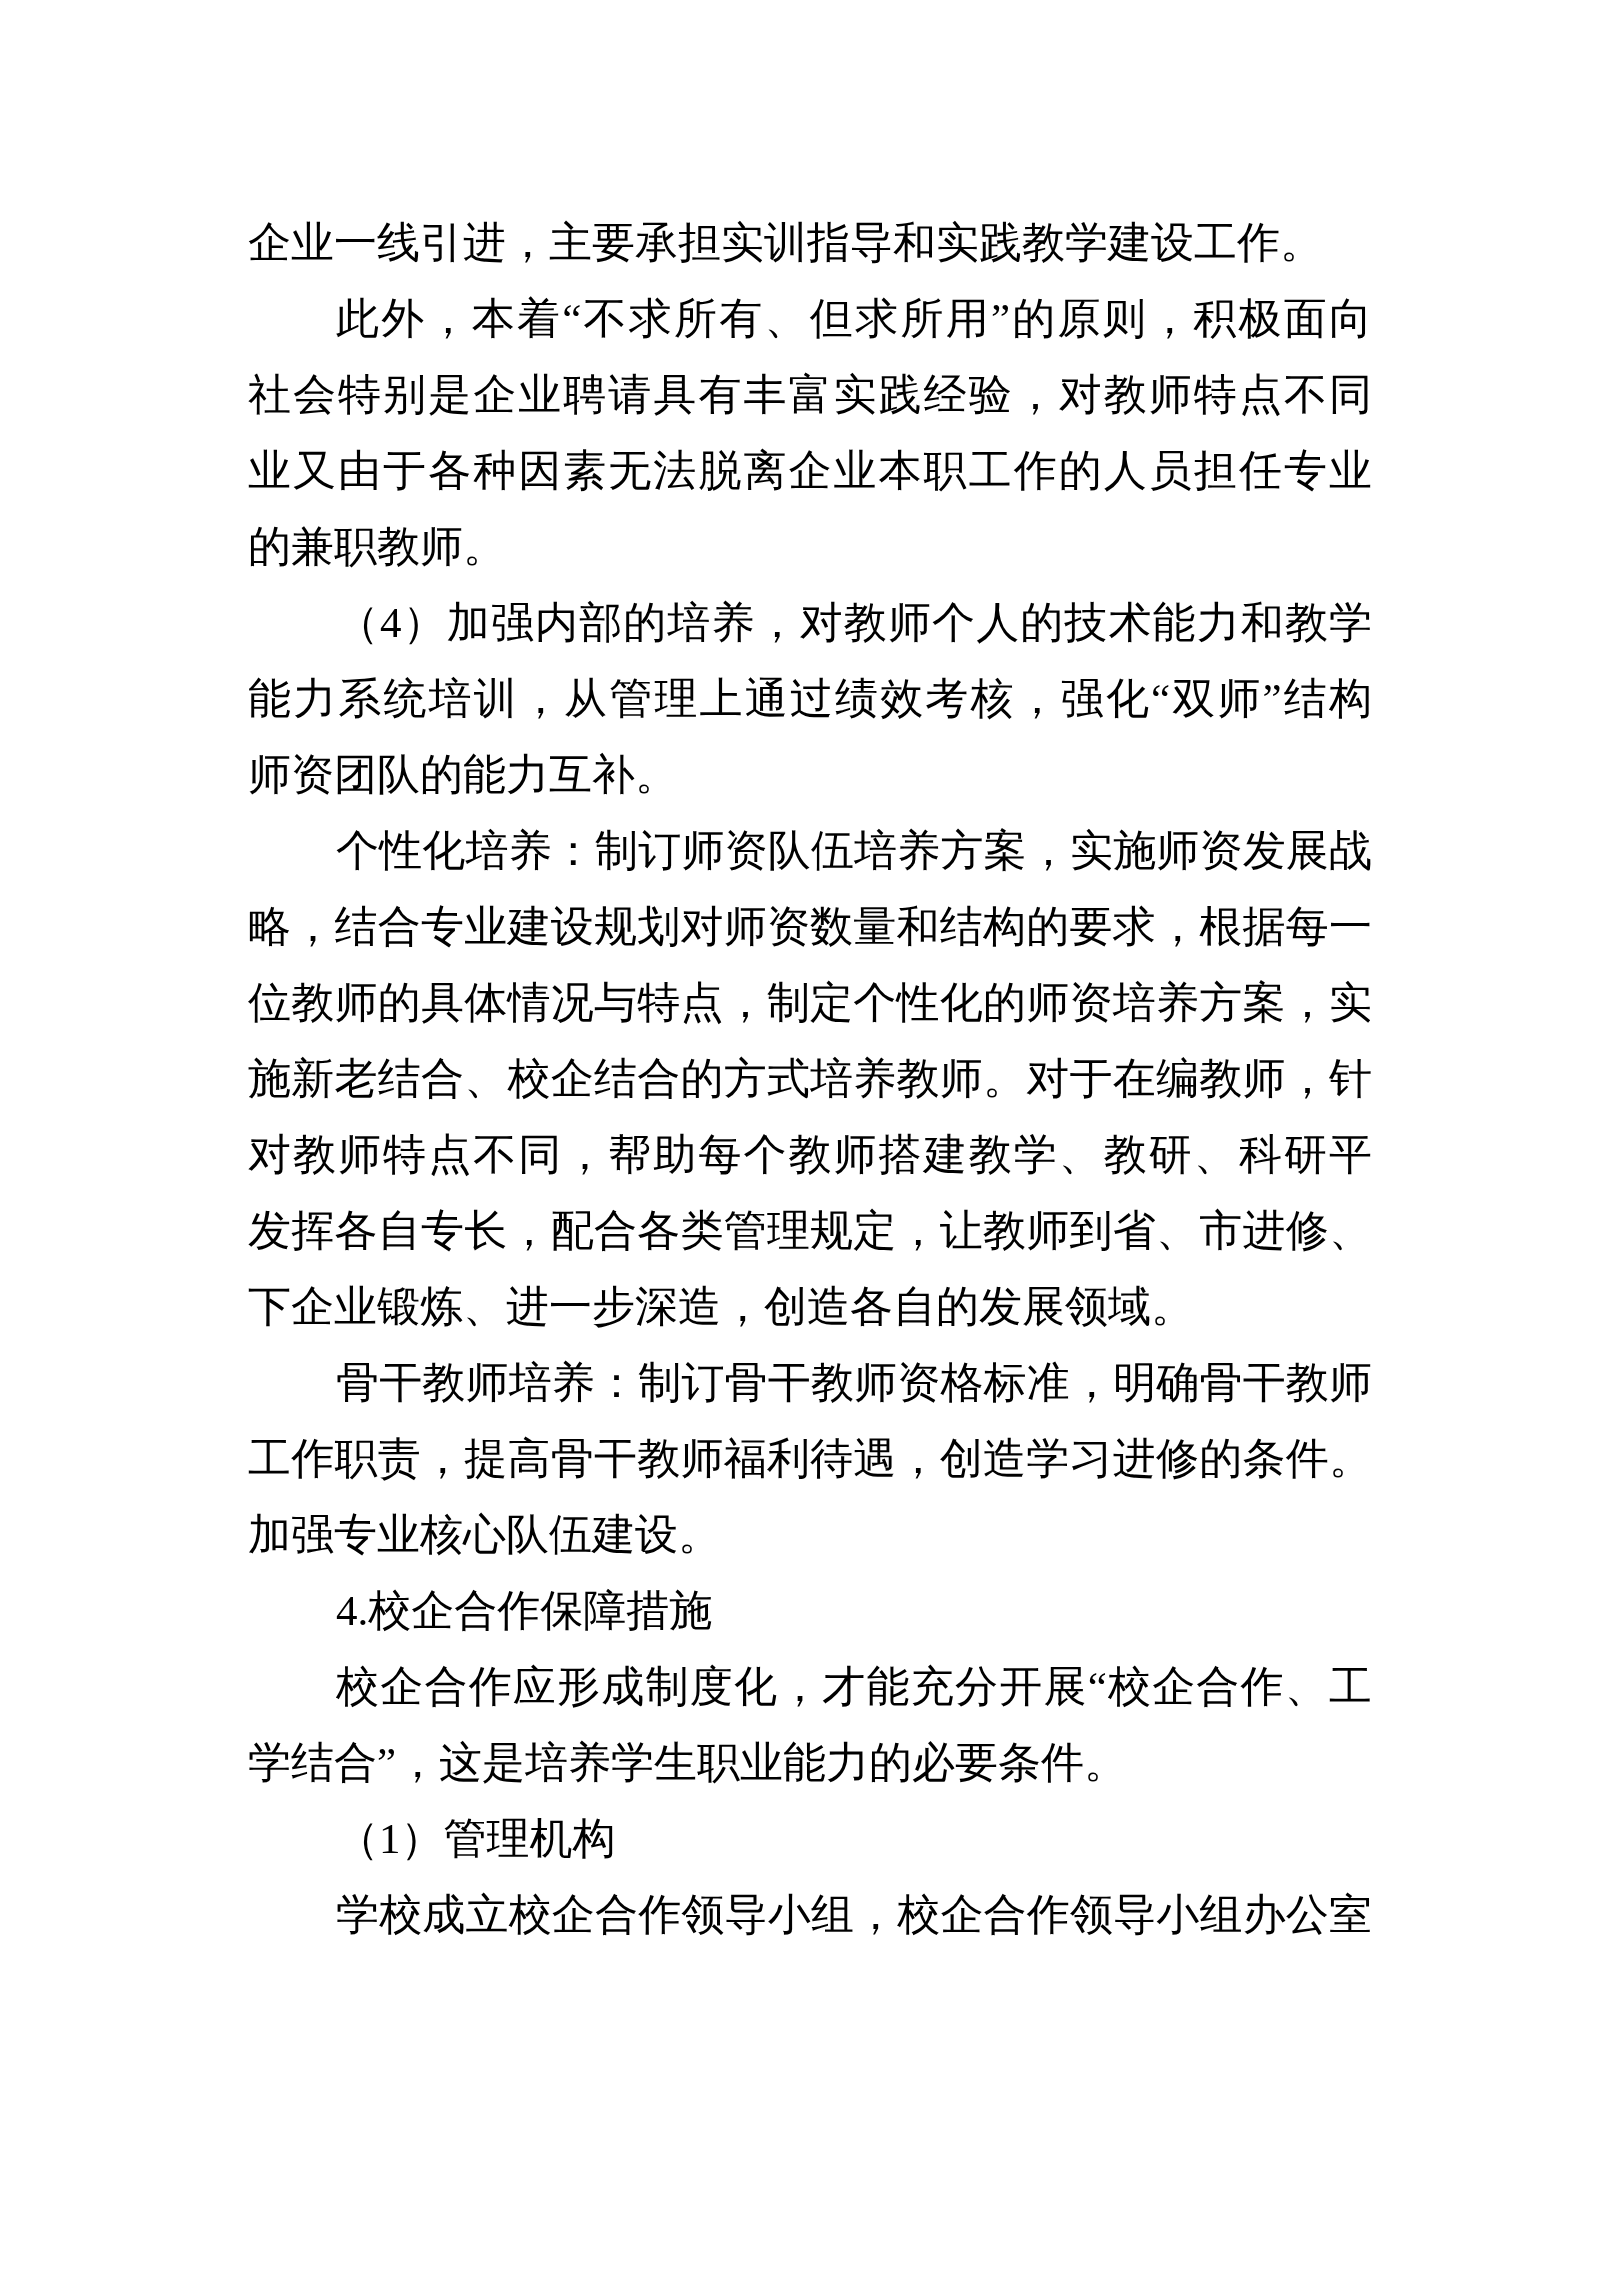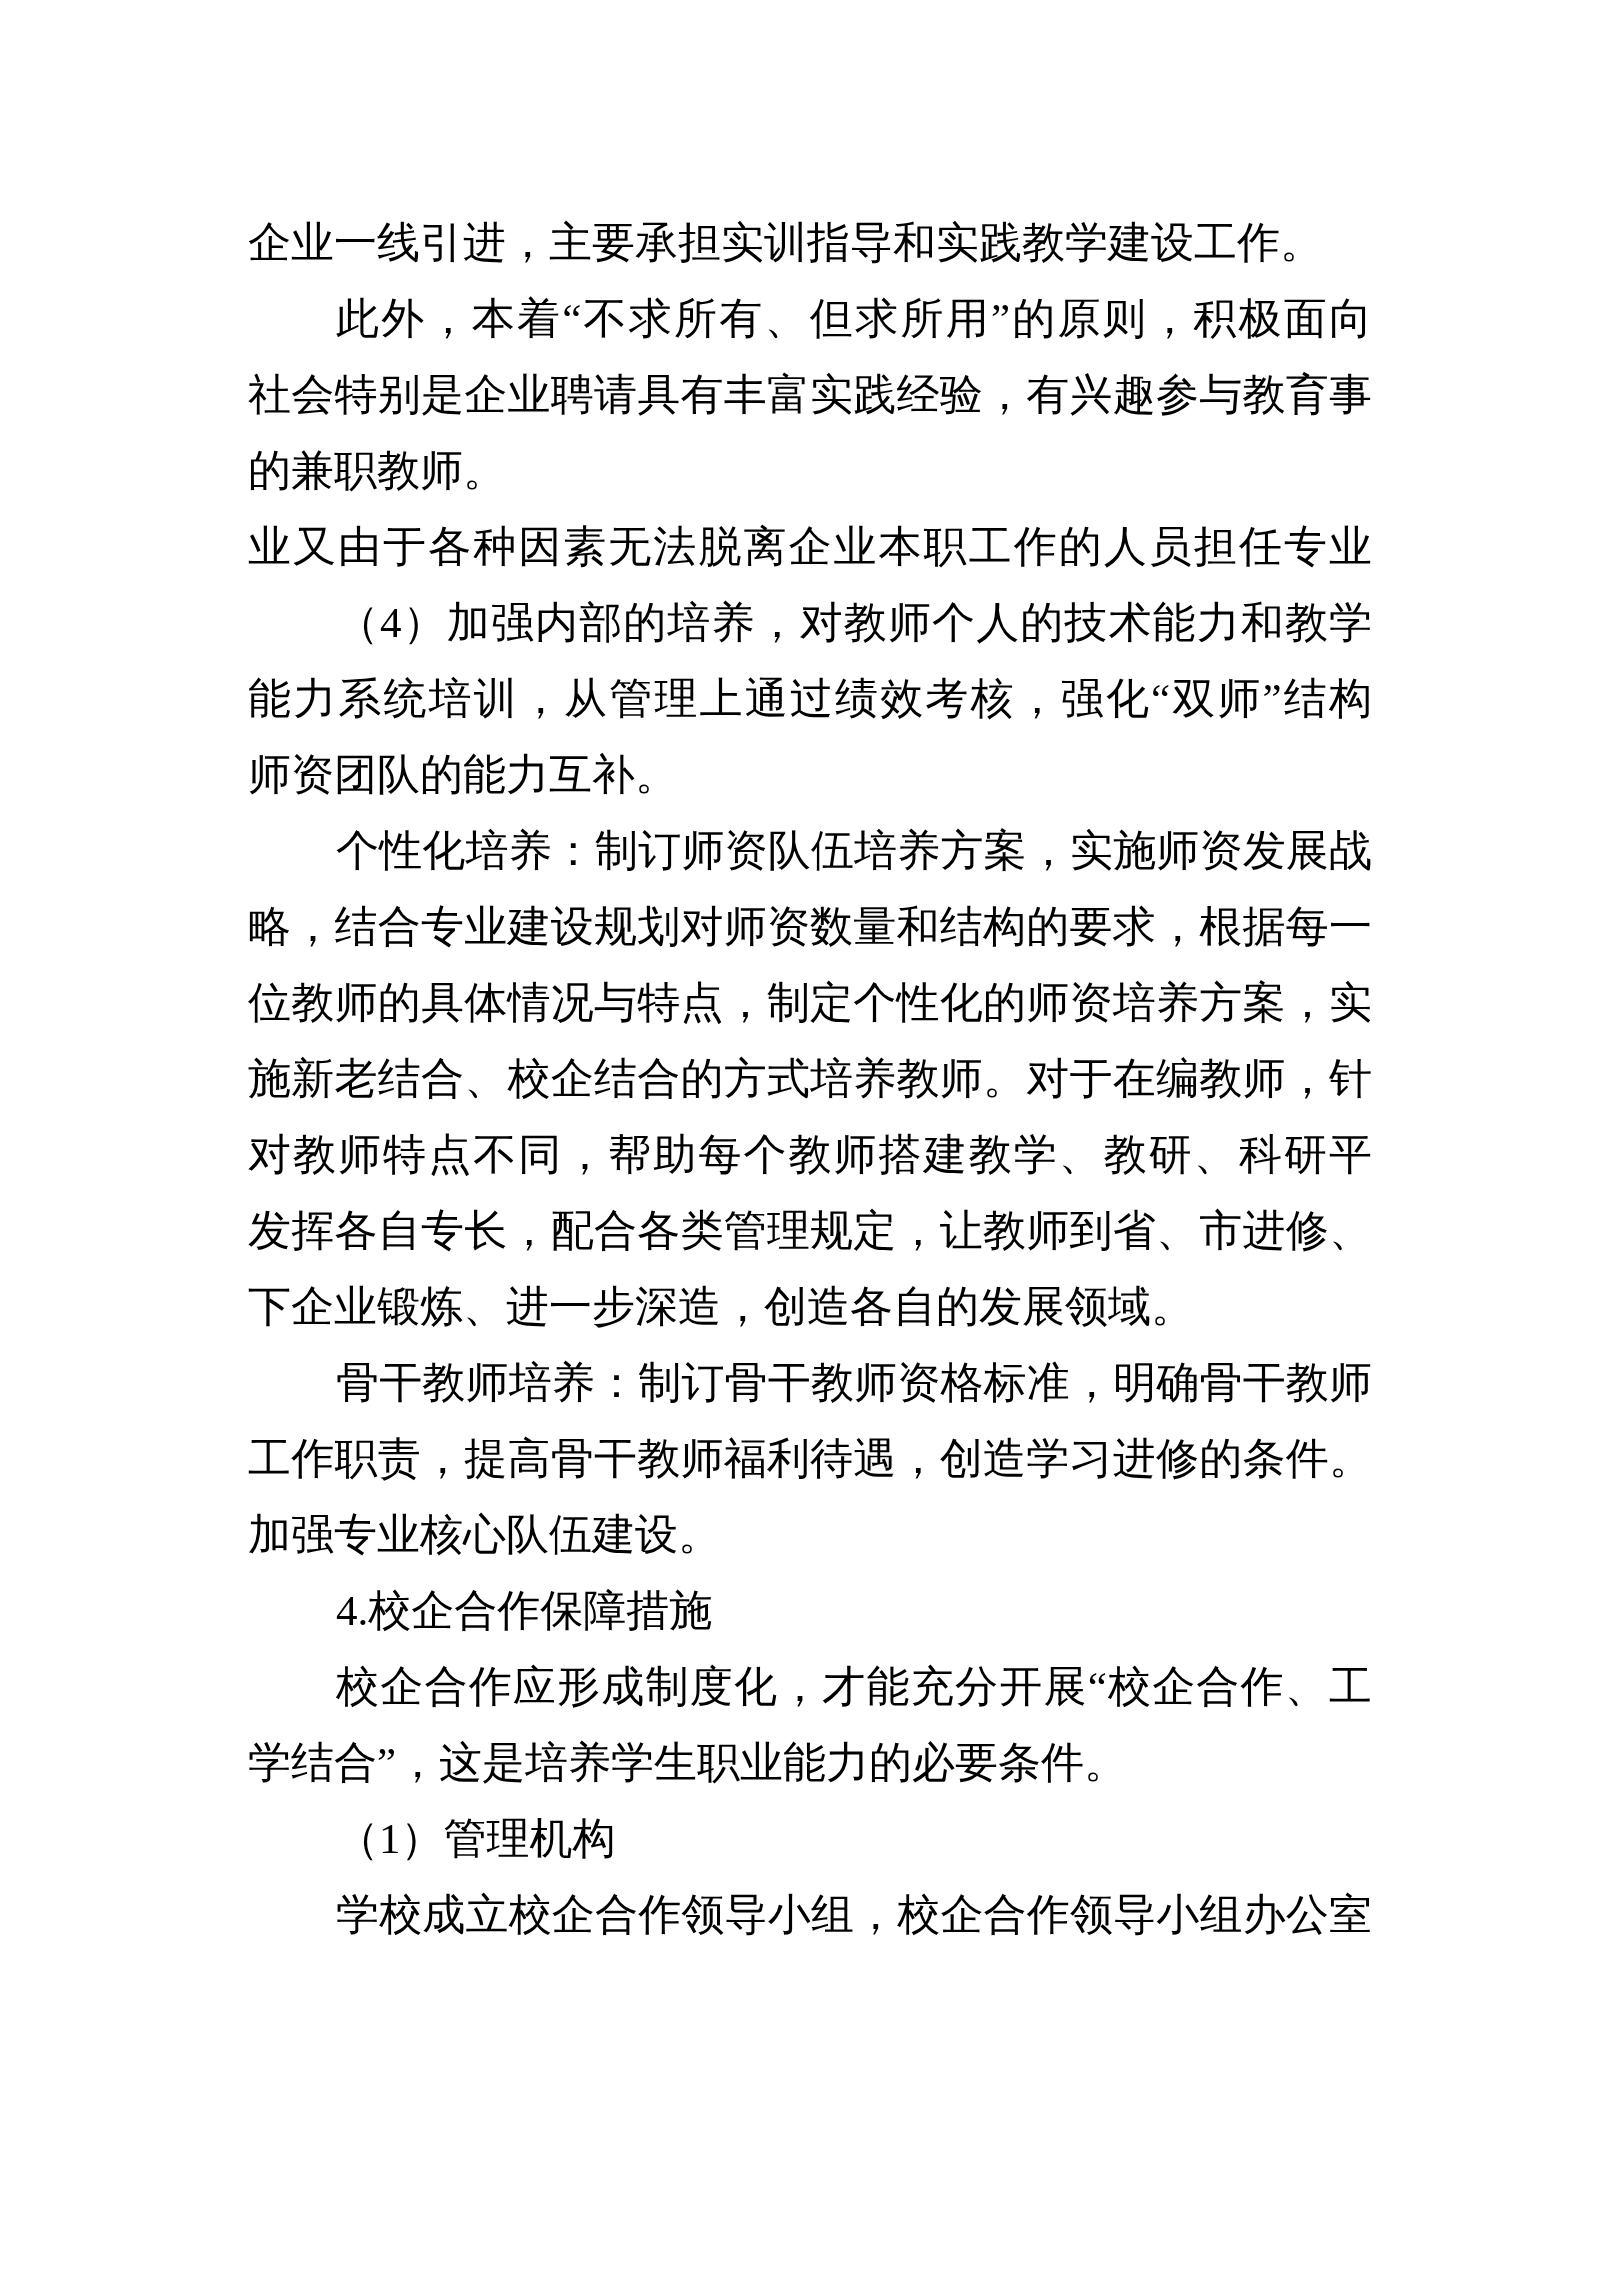--- a/index.html
+++ b/index.html
@@ -55,23 +55,23 @@
     color: #a21caf;
   }
 </style>
 </head>
 <body>
 
 <div class="page">
   <div class="textblock">
     <div class="line">企业一线引进，主要承担实训指导和实践教学建设工作。</div>
     <div class="line just indent">此外，本着“不求所有、但求所用”的原则，积极面向</div>
-    <div class="line just">社会特别是企业聘请具有丰富实践经验，有兴趣参与教育事</div>
+    <div class="line just">社会特别是企业聘请具有丰富实践经验，对教师特点不同</div>
+    <div class="line just">业又由于各种因素无法脱离企业本职工作的人员担任专业</div>
     <div class="line">的兼职教师。</div>
-    <div class="line just">业又由于各种因素无法脱离企业本职工作的人员担任专业</div>
     <div class="line just indent">（4）加强内部的培养，对教师个人的技术能力和教学</div>
     <div class="line just">能力系统培训，从管理上通过绩效考核，强化“双师”结构</div>
     <div class="line">师资团队的能力互补。</div>
     <div class="line just indent">个性化培养：制订师资队伍培养方案，实施师资发展战</div>
     <div class="line just">略，结合专业建设规划对师资数量和结构的要求，根据每一</div>
     <div class="line just">位教师的具体情况与特点，制定个性化的师资培养方案，实</div>
     <div class="line just">施新老结合、校企结合的方式培养教师。对于在编教师，针</div>
     <div class="line just">对教师特点不同，帮助每个教师搭建教学、教研、科研平台，</div>
     <div class="line just">发挥各自专长，配合各类管理规定，让教师到省、市进修、</div>
     <div class="line">下企业锻炼、进一步深造，创造各自的发展领域。</div>

